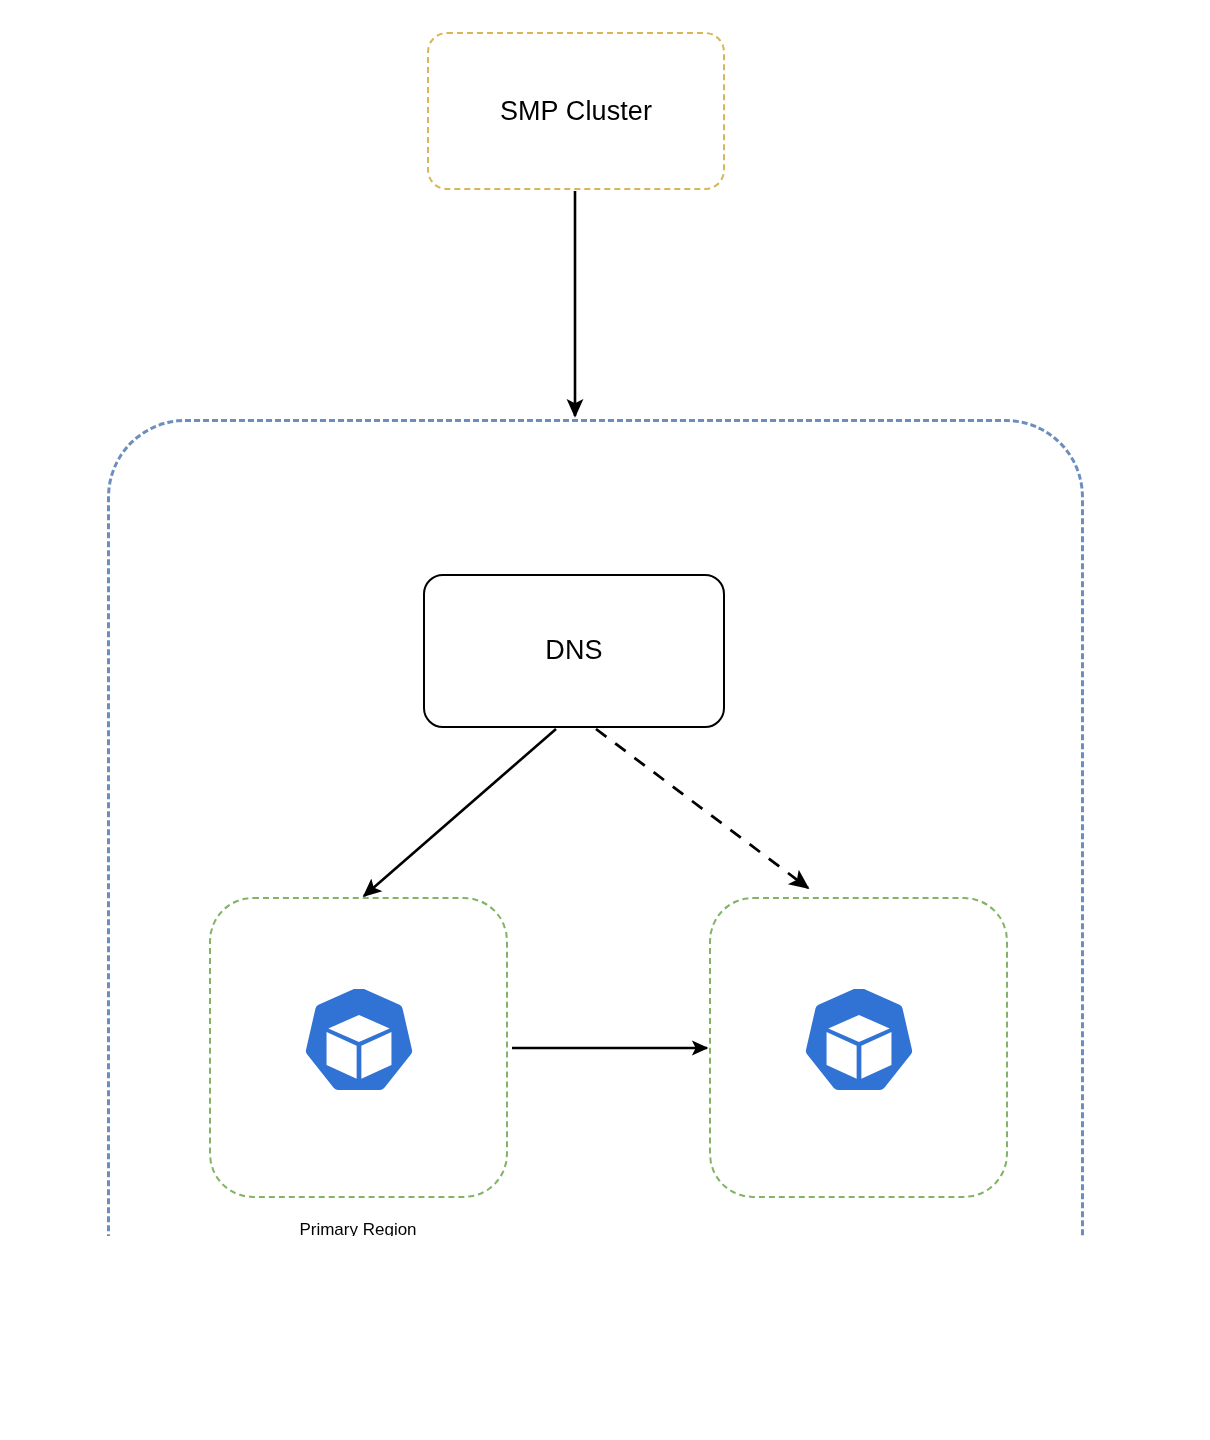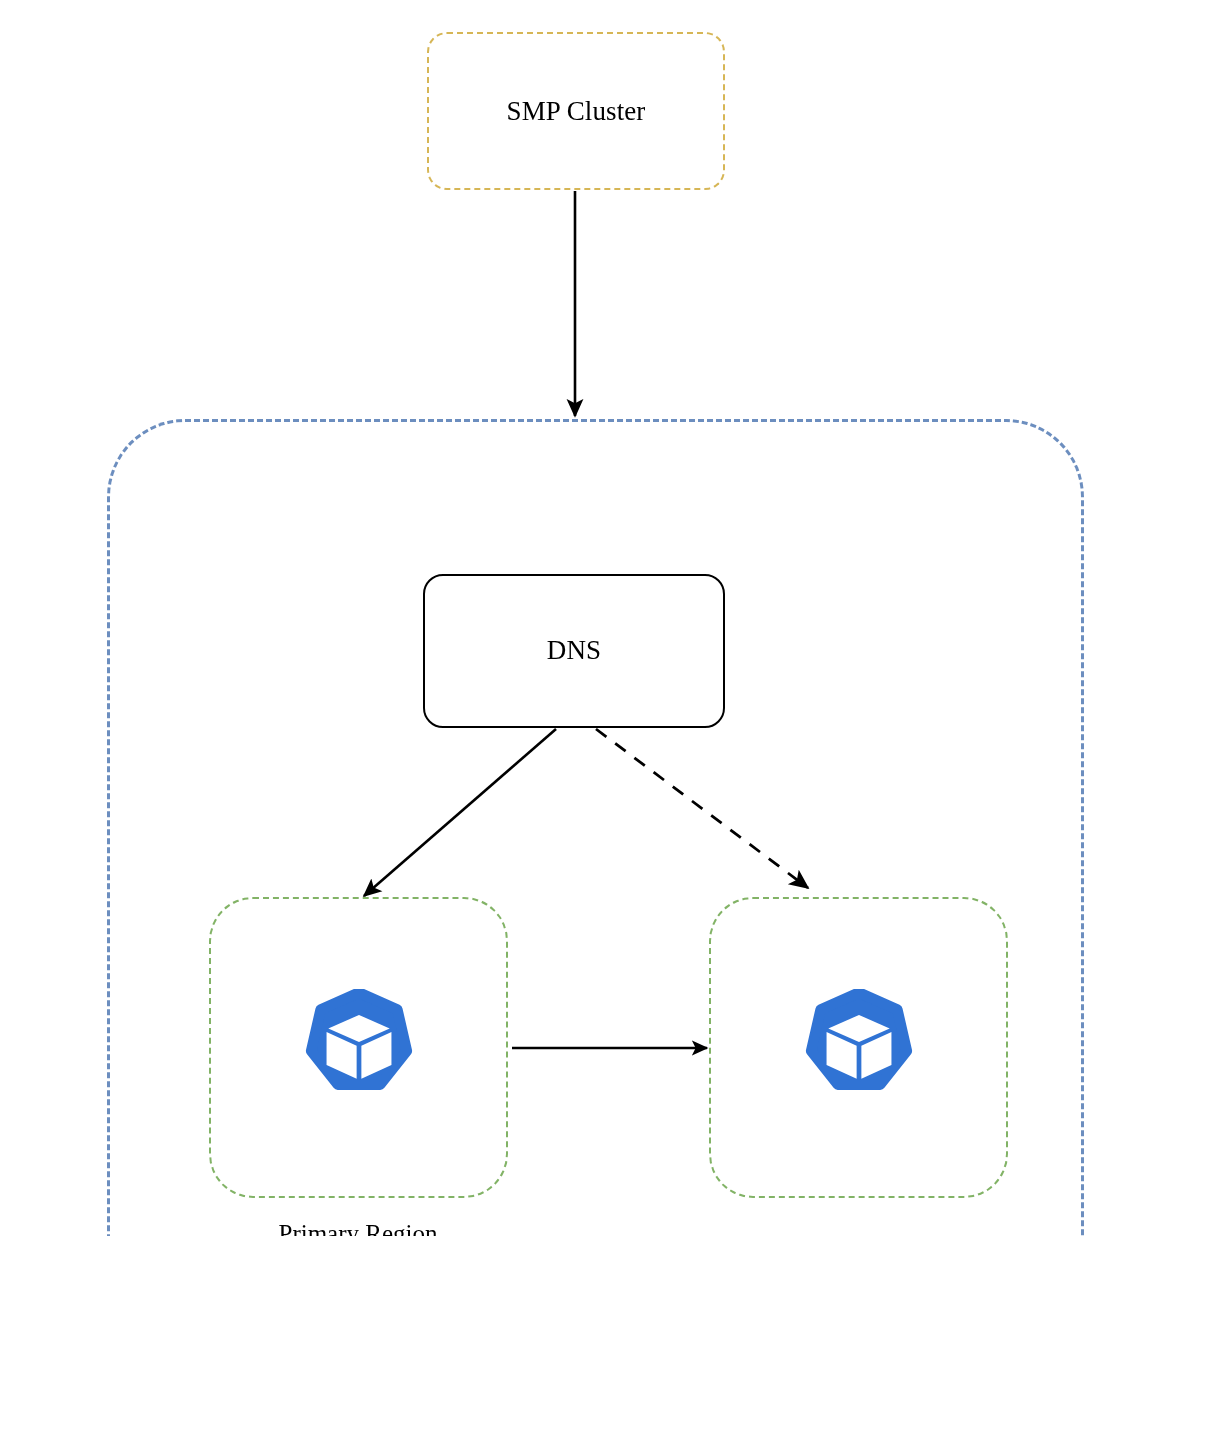--- a/index.html
+++ b/index.html
@@ -11,21 +11,20 @@
   body {
     font-family: "Liberation Sans", sans-serif;
     -webkit-font-smoothing: antialiased;
   }
   #canvas {
     position: relative;
     width: 1210px;
     height: 1236px;
     background: #ffffff;
     overflow: hidden;
-    font-family: Liberation Serif, serif;
   }
   
   .node {
     position: absolute;
     box-sizing: border-box;
     display: flex;
     align-items: center;
     justify-content: center;
     background: transparent;
   }
@@ -85,21 +84,21 @@
     align-items: center;
     justify-content: center;
   }
   #region-primary   { left: 209px;  top: 897px; }
   #region-secondary { left: 709px;  top: 897px; }
 
   .region-caption {
     position: absolute;
     width: 340px;
     text-align: center;
-    font-size: 25px;
+    font-size: 17px;
     color: #000000;
     white-space: nowrap;
   }
   #caption-primary   { left: 188px; top: 1220px; }
   #caption-secondary { left: 688px; top: 1220px; }
 
   
   .k8s-logo {
     width: 118px;
     height: 118px;

